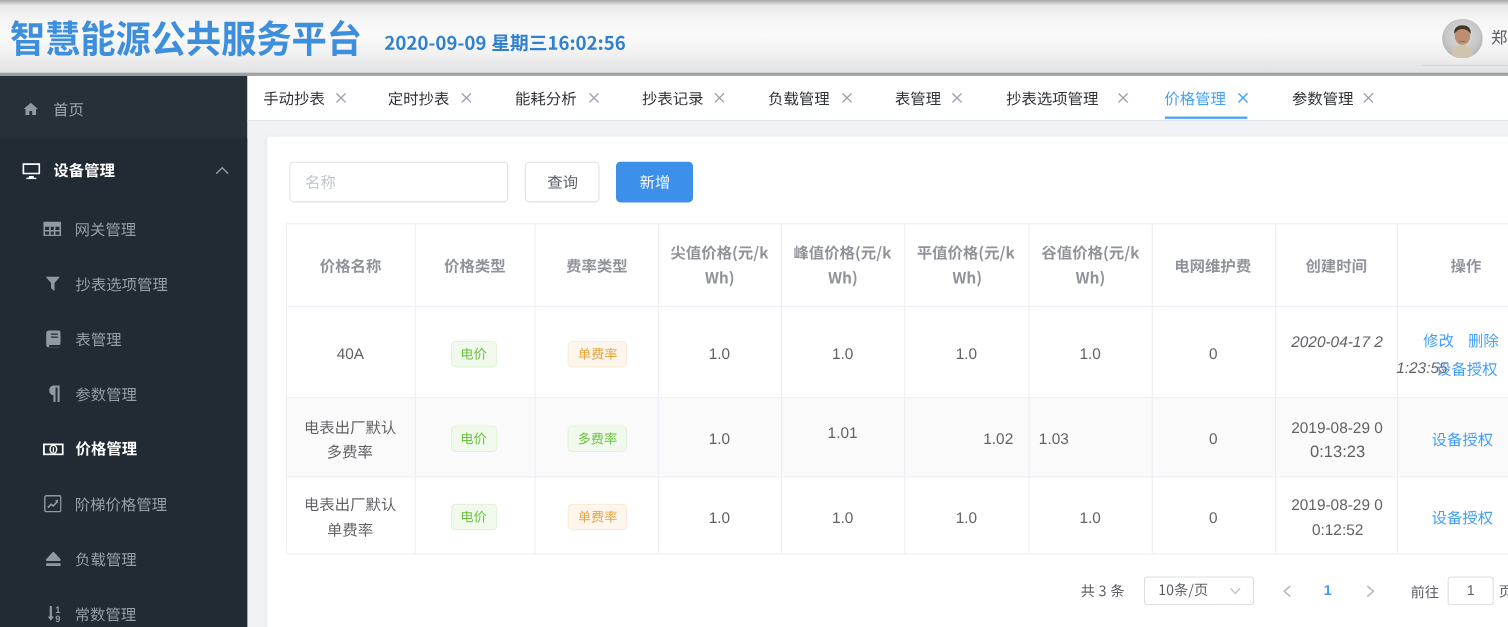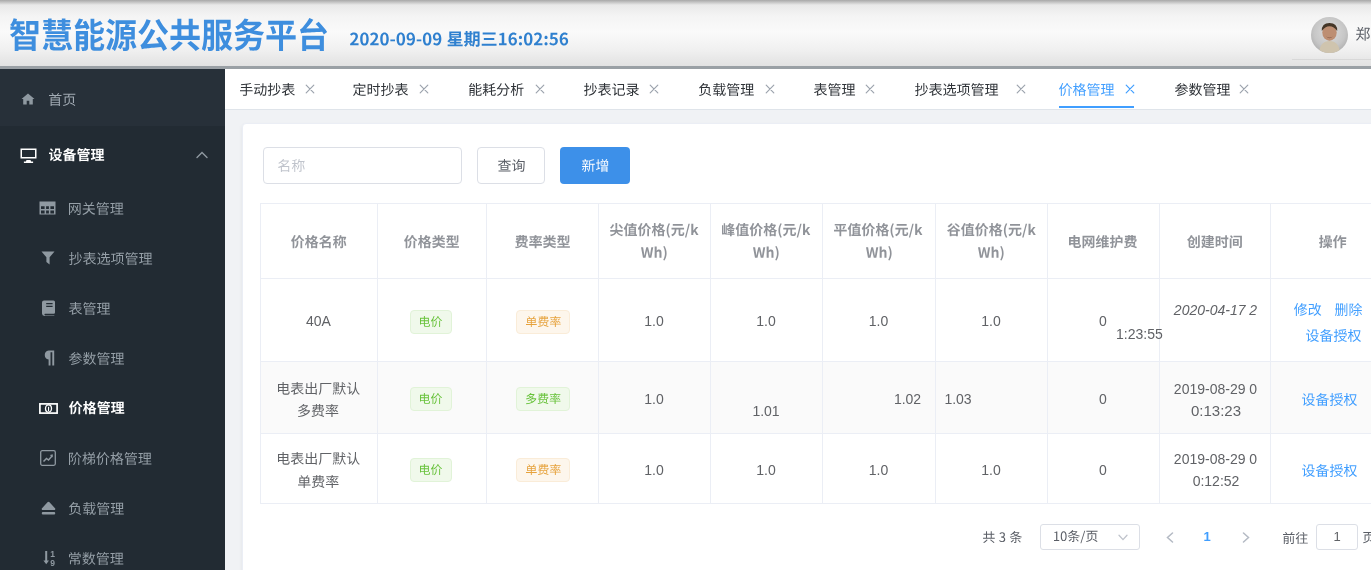--- a/index.html
+++ b/index.html
@@ -476,21 +476,21 @@
       <use href="#gr8d39" x="1000"></use>
       <use href="#gr7387" x="2000"></use>
     </g>
   </svg>
 <div class="a t" style="top:311px;font-size:14px;color:#606266;left:554.0px;width:200px;text-align:center;">1.0</div>
 <div class="a t" style="top:311px;font-size:14px;color:#606266;left:666.0px;width:200px;text-align:center;">1.0</div>
 <div class="a t" style="top:311px;font-size:14px;color:#606266;left:778.5px;width:200px;text-align:center;">1.0</div>
 <div class="a t" style="top:311px;font-size:14px;color:#606266;left:891.0px;width:200px;text-align:center;">1.0</div>
 <div class="a t" style="top:311px;font-size:14px;color:#606266;left:1003.0px;width:200px;text-align:center;">0</div>
 <div class="a t" style="top:300px;font-size:14px;color:#606266;left:1115.5px;width:200px;text-align:center;font-style:italic;">2020-04-17 2</div>
-<div class="a t" style="top:324px;font-size:14px;color:#606266;left:1116px;width:200px;text-align:left;">1:23:55</div>
+<div class="a t" style="top:324px;font-size:14px;color:#606266;left:1116px;width:200px;text-align:right;font-style:italic;">1:23:55</div>
 <svg class="a" style="left:1294.0px;top:303.0px" width="28.3" height="14.0">
     <g transform="translate(-0.28,11.77) scale(0.0140,-0.0140)" fill="#409eff">
       <use href="#gr4fee" x="0"></use>
       <use href="#gr6539" x="1000"></use>
     </g>
   </svg>
 <svg class="a" style="left:1335.0px;top:303.0px" width="28.1" height="14.0">
     <g transform="translate(-0.55,11.86) scale(0.0140,-0.0140)" fill="#409eff">
       <use href="#gr5220" x="0"></use>
       <use href="#gr9664" x="1000"></use>
@@ -530,21 +530,21 @@
   </svg>
 <div class="a" style="left:516.0px;top:386.5px;width:52px;height:22px;background:#f0f9eb;border:1px solid #e1f3d8;border-radius:4px;"></div>
 <svg class="a" style="left:525.8px;top:392.9px" width="35.5" height="12.1">
     <g transform="translate(-0.90,10.16) scale(0.0120,-0.0120)" fill="#67c23a">
       <use href="#gr591a" x="0"></use>
       <use href="#gr8d39" x="1000"></use>
       <use href="#gr7387" x="2000"></use>
     </g>
   </svg>
 <div class="a t" style="top:388.5px;font-size:14px;color:#606266;left:554.0px;width:200px;text-align:center;">1.0</div>
-<div class="a t" style="top:401px;font-size:14px;color:#606266;left:666.0px;width:200px;text-align:center;">1.01</div>
+<div class="a t" style="top:383px;font-size:14px;color:#606266;left:666.0px;width:200px;text-align:center;">1.01</div>
 <div class="a t" style="top:388.5px;font-size:14px;color:#606266;left:778.5px;width:200px;text-align:center;padding-left:29px;">1.02</div>
 <div class="a t" style="top:388.5px;font-size:14px;color:#606266;left:858px;width:200px;text-align:center;">1.03</div>
 <div class="a t" style="top:388.5px;font-size:14px;color:#606266;left:1003.0px;width:200px;text-align:center;">0</div>
 <div class="a t" style="top:378.5px;font-size:14px;color:#606266;left:1115.5px;width:200px;text-align:center;">2019-08-29 0</div>
 <div class="a t" style="top:400.5px;font-size:15px;color:#606266;left:1116px;width:200px;text-align:center;">0:13:23</div>
 <svg class="a" style="left:1301.5px;top:393.0px" width="56.0" height="14.0">
     <g transform="translate(-0.60,11.80) scale(0.0140,-0.0140)" fill="#409eff">
       <use href="#gr8bbe" x="0"></use>
       <use href="#gr5907" x="1000"></use>
       <use href="#gr6388" x="2000"></use>

